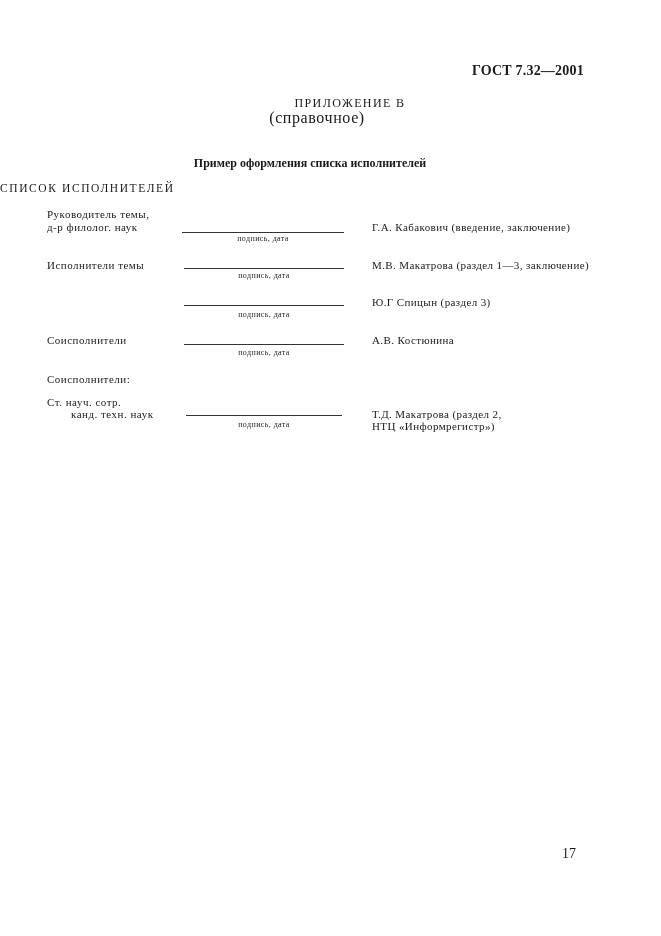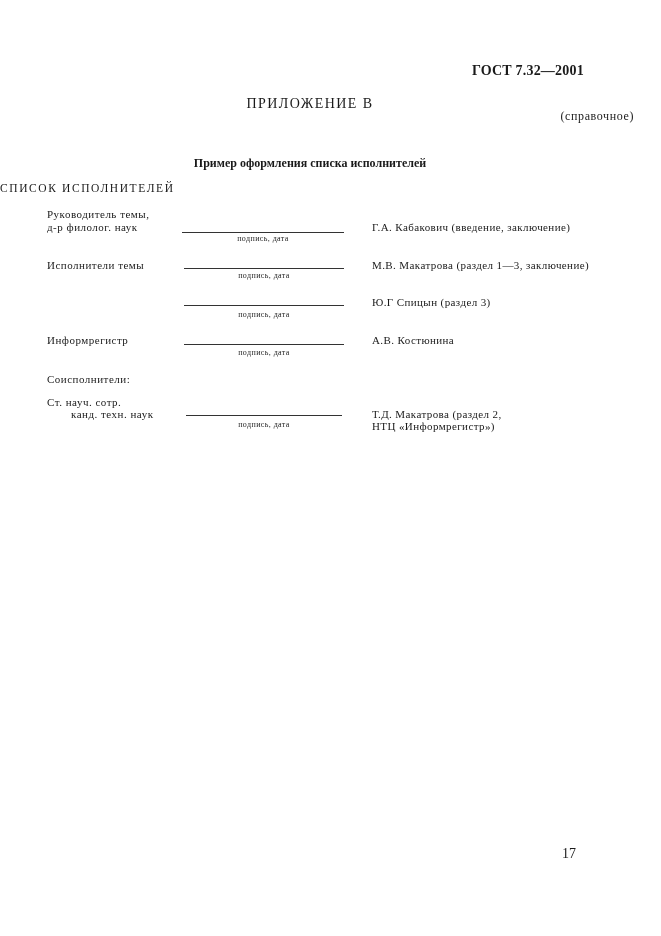--- a/index.html
+++ b/index.html
@@ -16,25 +16,25 @@
     color: #1a1a1a;
   }
   .abs { position: absolute; white-space: nowrap; }
   .std-code {
     left: 472px; top: 63px;
     font-size: 14px; font-weight: bold;
     letter-spacing: 0.2px;
   }
   .appendix-title {
     left: 0; width: 620px; top: 96px; text-align: center;
-    font-size: 14px; letter-spacing: 1.4px;
+    font-size: 12px; letter-spacing: 1.4px; padding-left: 40px;
   }
   .appendix-sub {
-    left: 14px; width: 620px; top: 109px; text-align: right;
-    font-size: 12px; letter-spacing: 0.6px;
+    left: 7px; width: 620px; top: 109px; text-align: center;
+    font-size: 16px; letter-spacing: 0.6px;
   }
   .example-title {
     left: 0; width: 620px; top: 156px; text-align: center;
     font-size: 12px; font-weight: bold;
   }
   .list-title {
     left: 0; width: 620px; top: 182px; text-align: left;
     font-size: 11.5px; letter-spacing: 1.6px;
   }
   .lbl {
@@ -74,21 +74,21 @@
 
   <div class="abs lbl" style="left:47px; top:259px;">Исполнители темы</div>
   <div class="abs sigline" style="left:184px; top:268px; width:160px;"></div>
   <div class="abs sigcap" style="left:184px; top:271px;">подпись, дата</div>
   <div class="abs name" style="left:372px; top:259px;">М.В. Макатрова (раздел 1—3, заключение)</div>
 
   <div class="abs sigline" style="left:184px; top:305px; width:160px;"></div>
   <div class="abs sigcap" style="left:184px; top:310px;">подпись, дата</div>
   <div class="abs name" style="left:372px; top:296px;">Ю.Г Спицын (раздел 3)</div>
 
-  <div class="abs lbl" style="left:47px; top:334px;">Информрегистр</div>
+  <div class="abs lbl" style="left:47px; top:334px;">Соисполнители</div>
   <div class="abs sigline" style="left:184px; top:344px; width:160px;"></div>
   <div class="abs sigcap" style="left:184px; top:348px;">подпись, дата</div>
   <div class="abs name" style="left:372px; top:334px;">А.В. Костюнина</div>
 
   <div class="abs lbl" style="left:47px; top:373px;">Соисполнители:</div>
 
   <div class="abs lbl" style="left:47px; top:396px;">Ст. науч. сотр.</div>
   <div class="abs lbl" style="left:47px; top:408px;margin-left:24px;">канд. техн. наук</div>
   <div class="abs sigline" style="left:186px; top:415px; width:156px;"></div>
   <div class="abs sigcap" style="left:184px; top:420px;">подпись, дата</div>

